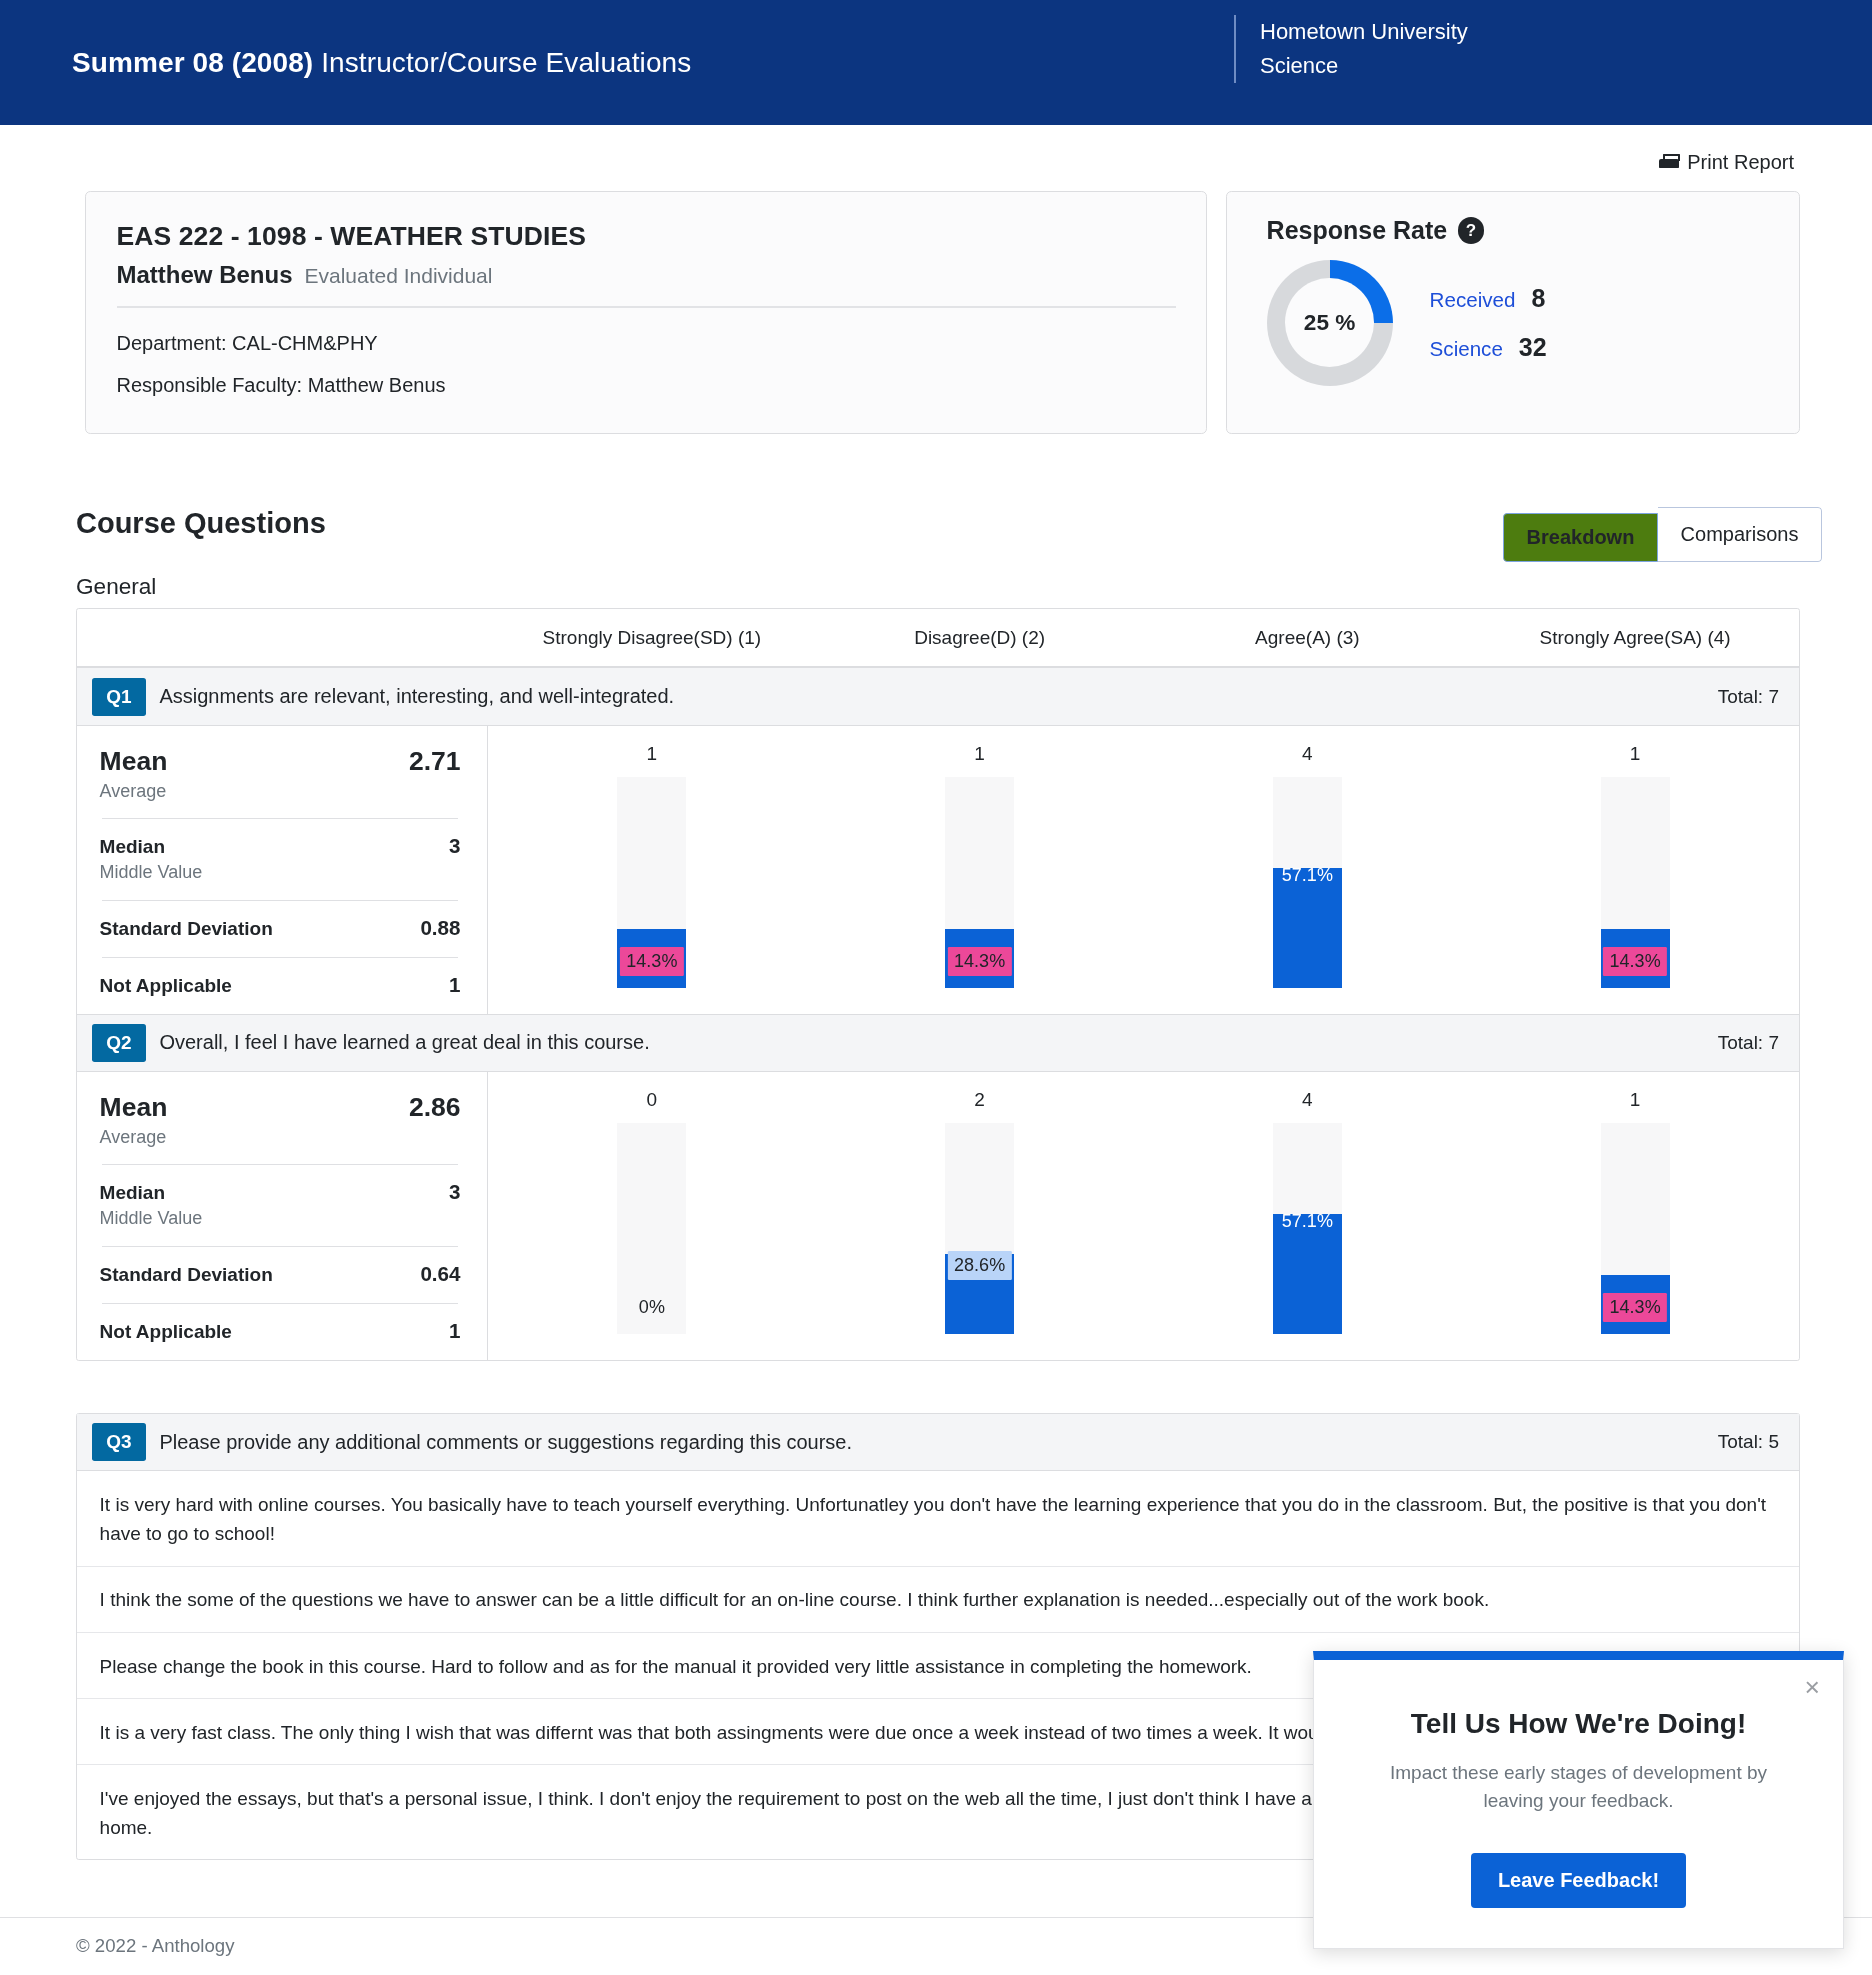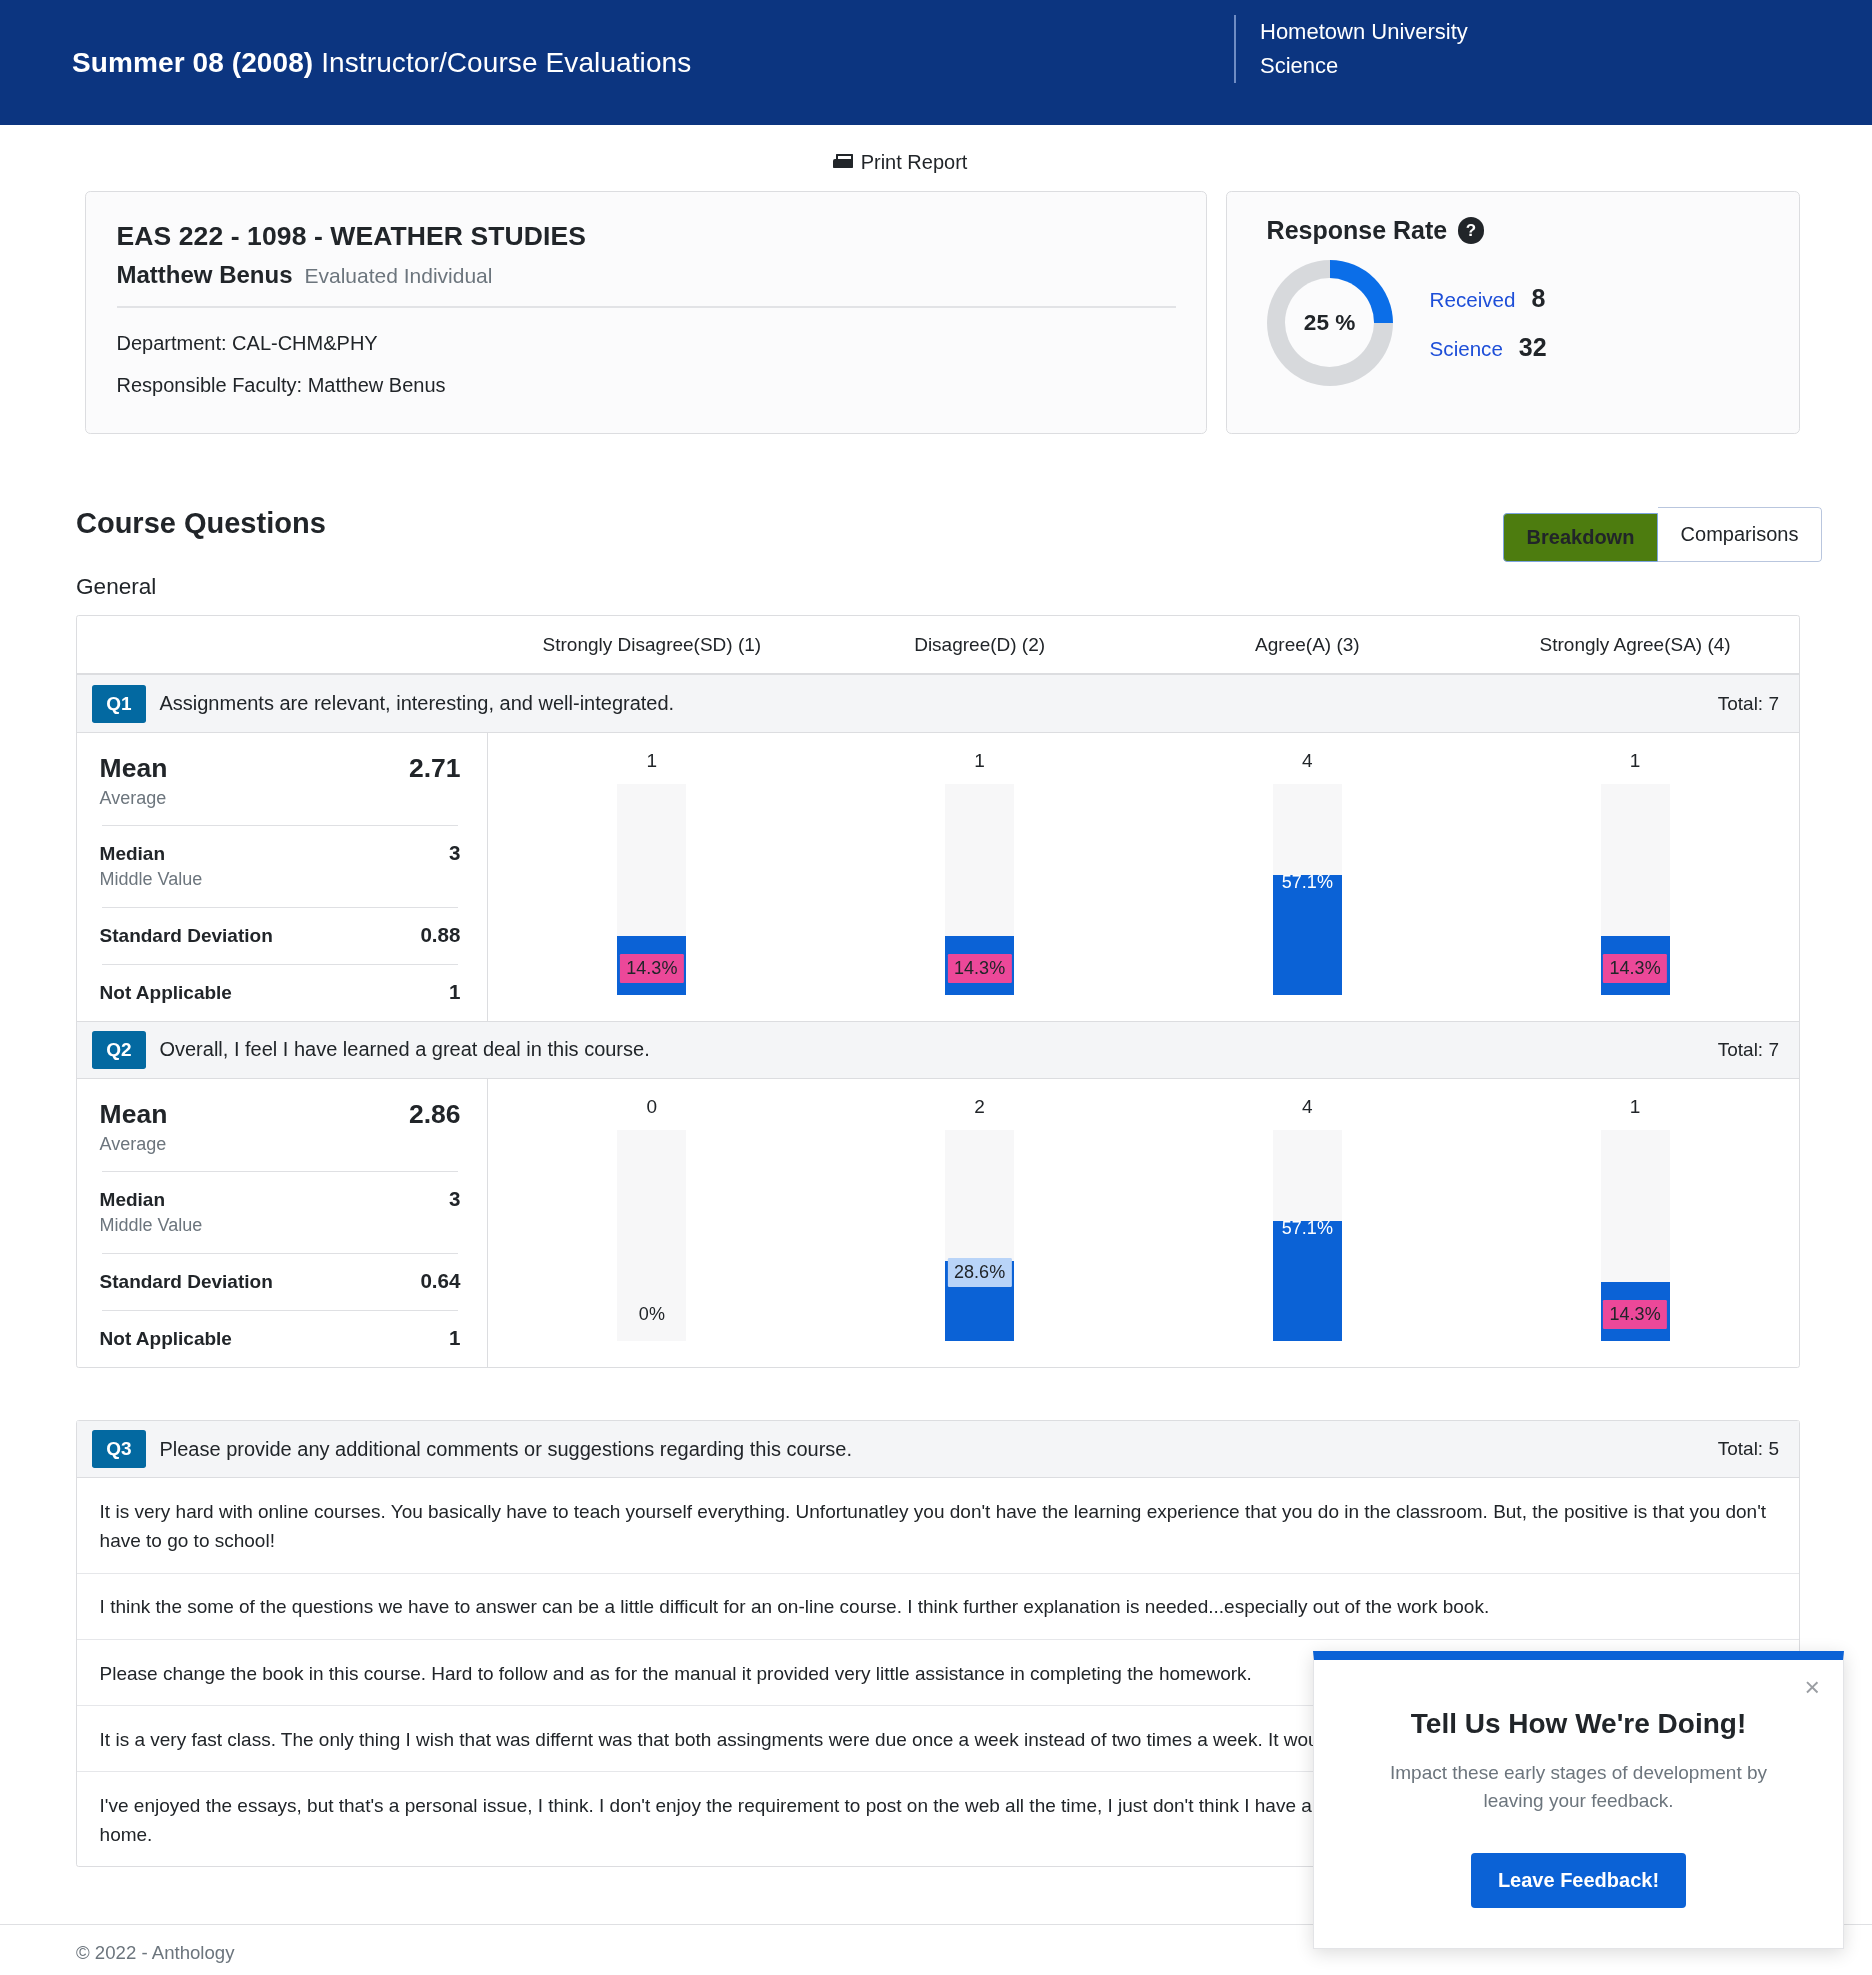--- a/index.html
+++ b/index.html
@@ -30,21 +30,21 @@
     top: 14.6px;
     padding-left: 24px;
     border-left: 2px solid #6f8cc4;
     line-height: 1.55;
   }
   .topbar-right div { font-size: 22px; }
 
   
   .print-row {
     display: flex;
-    justify-content: center;
+    justify-content: flex-end;
     padding: 25px 73px 0 0;
   }
   .print-btn {
     display: inline-flex;
     align-items: center;
     gap: 8px;
     font-size: 20px;
     color: #212529;
     cursor: pointer;
     background: none;
@@ -115,21 +115,21 @@
   .toggle-group { display: flex; border-radius: 4px; overflow: hidden; }
   .toggle-btn {
     font-family: inherit; font-size: 20px; padding: 12px 22.6px;
     border: 1.3px solid #b9c6de; background: #ffffff; color: #212529; cursor: pointer;
   }
   .toggle-btn.active { background: #4d7c0f; border-color: #7da4e0; font-weight: 700; margin-top: 6px; }
   .toggle-btn:first-child { border-radius: 4px 0 0 4px; }
   .toggle-btn:last-child { border-left: none; border-radius: 0 4px 4px 0; }
 
   
-  .qtable { margin: 15px 73px 0 76px; border: 1.3px solid #dcdde0; border-radius: 2.7px; }
+  .qtable { margin: 8px 73px 0 76px; border: 1.3px solid #dcdde0; border-radius: 2.7px; }
   .scale-header { display: flex; border-bottom: 1.3px solid #dcdde0; }
   .scale-header .spacer { flex: 0 0 411px; }
   .scale-cell {
     flex: 1; text-align: center; font-size: 19px; padding: 18.6px 0 17px 0; color: #212529;
   }
   .q-head {
     display: flex; align-items: center; background: #f4f5f7;
     border-bottom: 1.3px solid #dcdde0; border-top: 1.3px solid #dcdde0;
     padding: 0 20px 0 0; min-height: 56px;
   }

